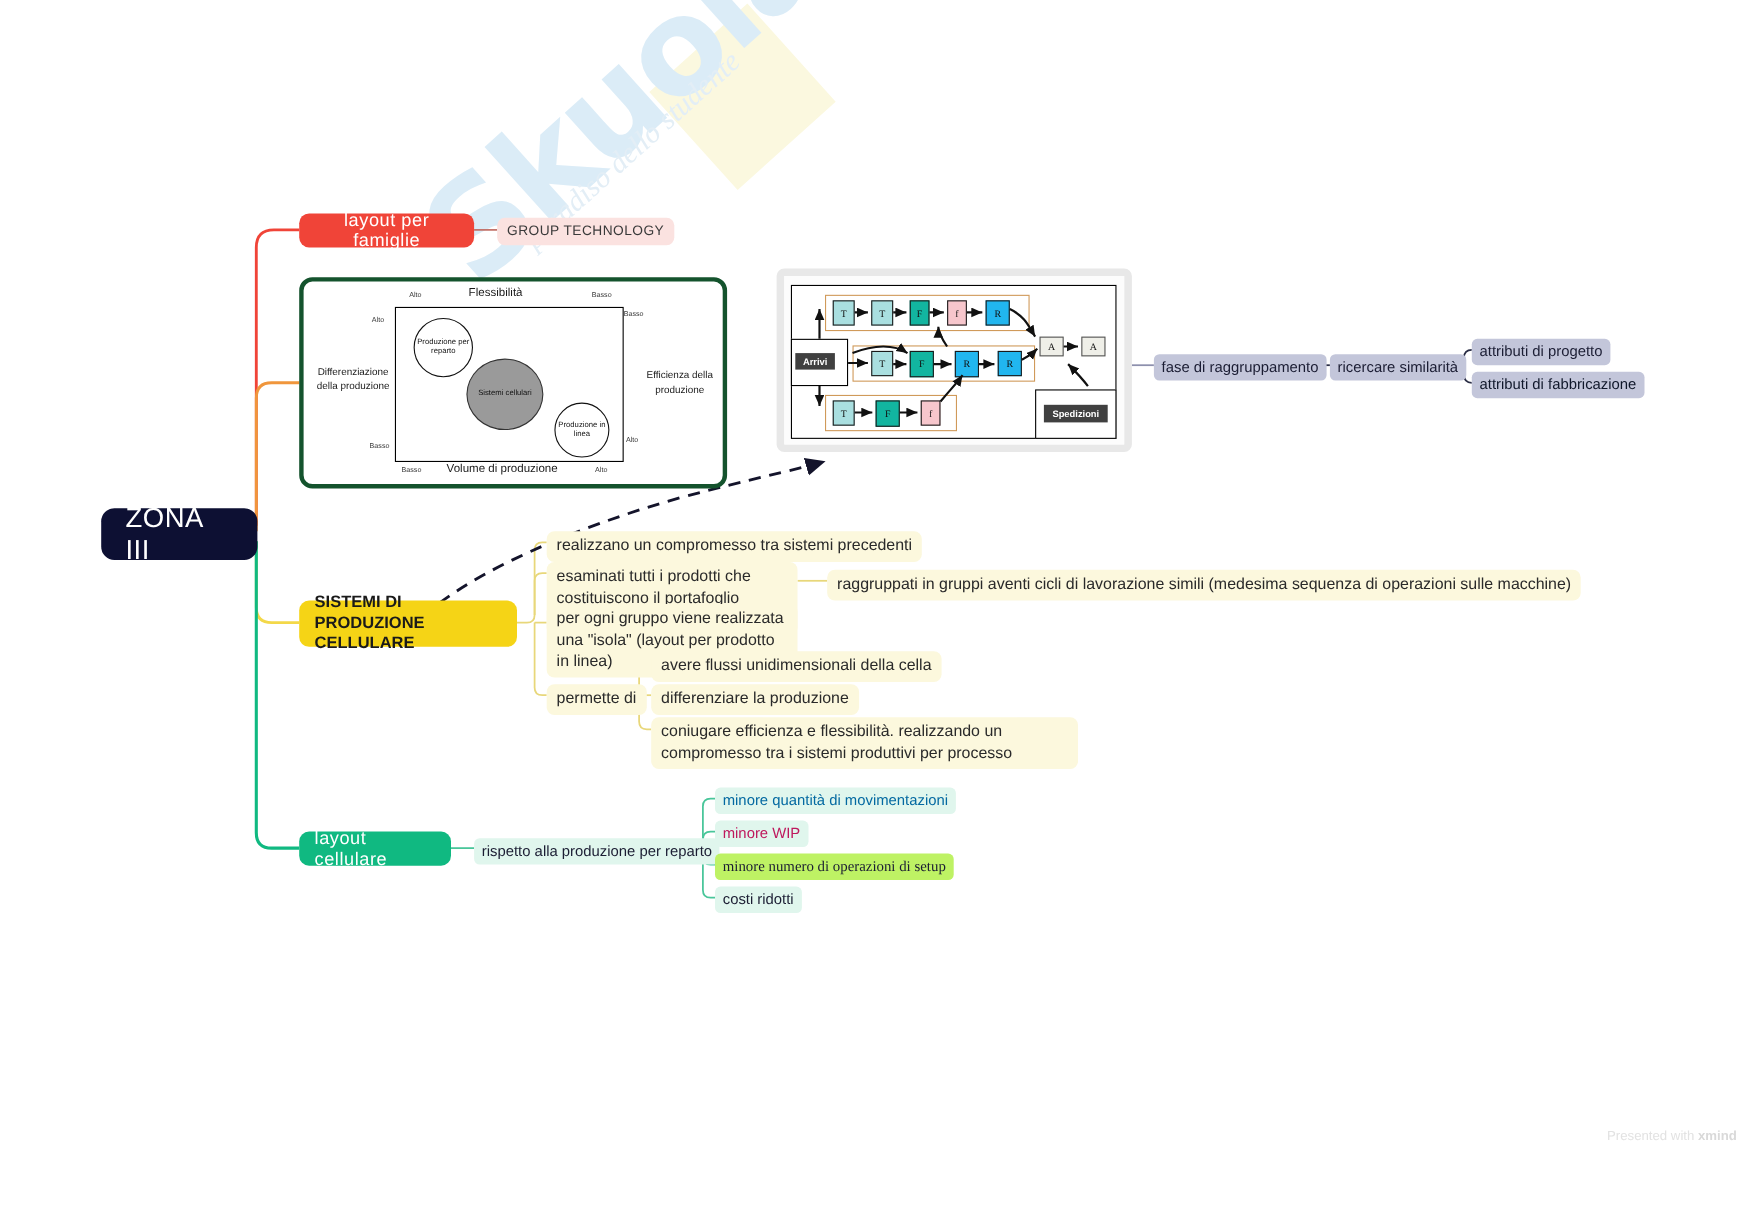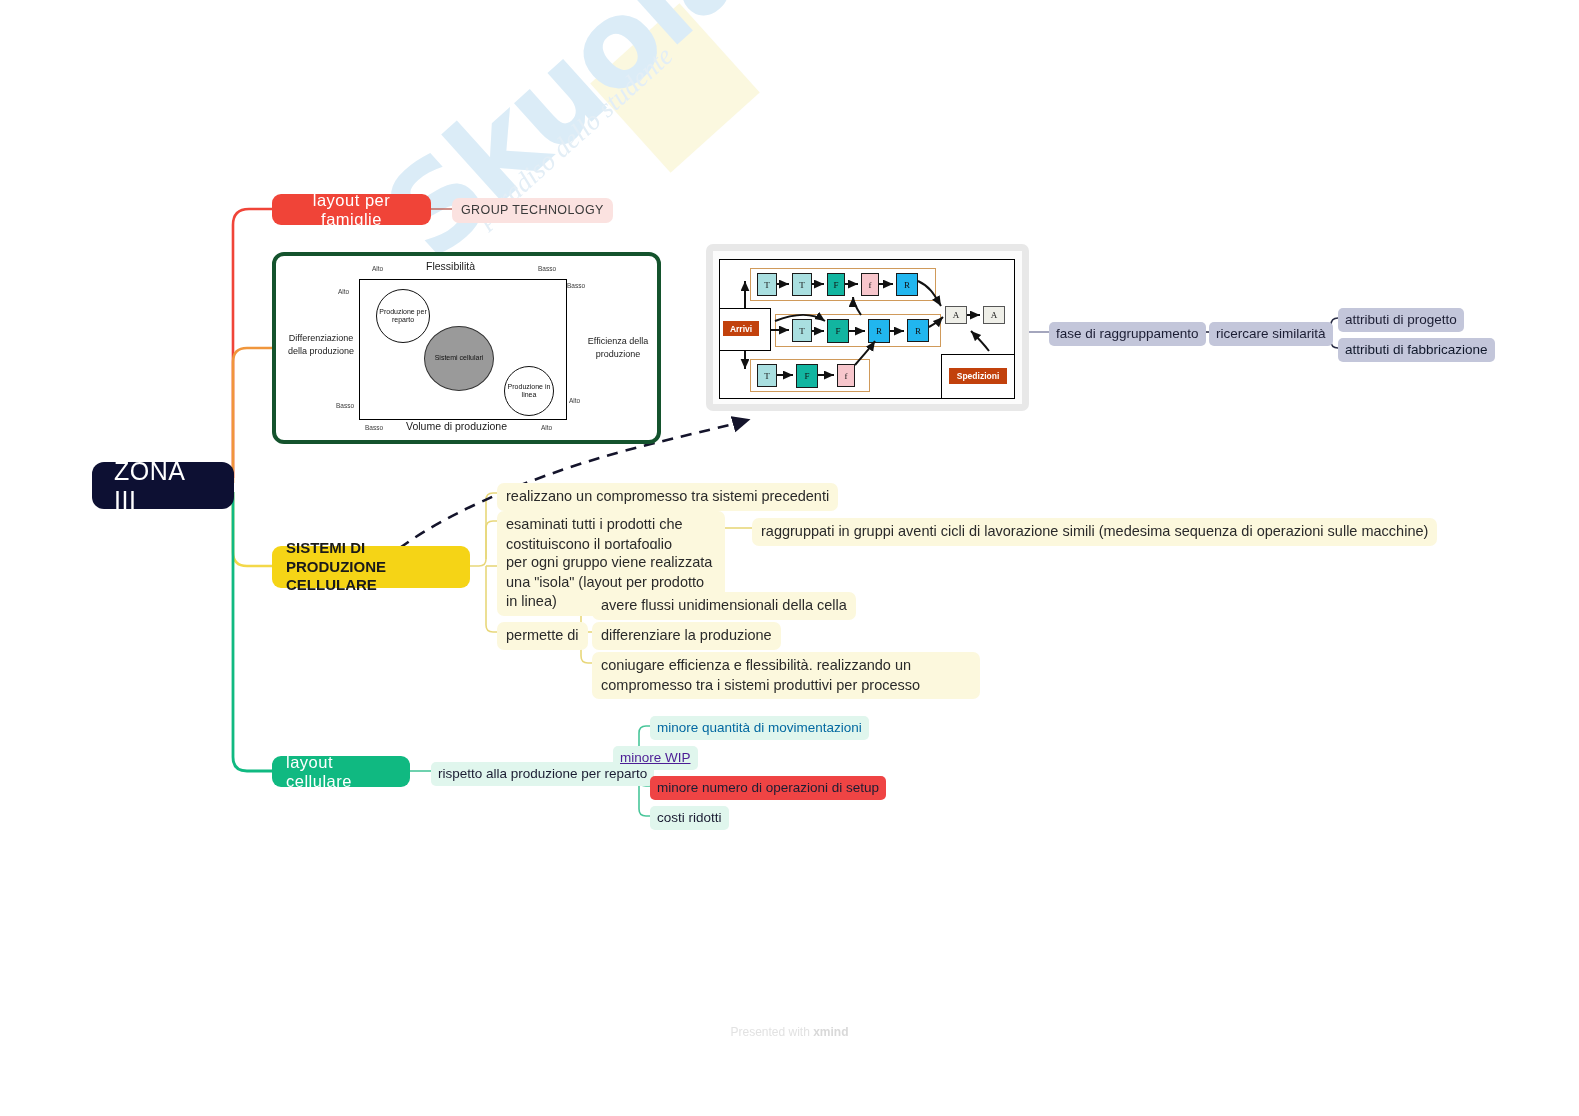--- a/index.html
+++ b/index.html
@@ -57,23 +57,23 @@
   .circ{position:absolute;border:1.5px solid #111;border-radius:50%;
         display:flex;align-items:center;justify-content:center;text-align:center;
         font-size:7px;line-height:1.15;color:#111;}
   .circ.grey{background:#9a9a9a;border-color:#333;}
   
   .cell{position:absolute;box-sizing:border-box;border:1px solid #1a1a1a;
         display:flex;align-items:center;justify-content:center;
         font-size:9px;color:#111;font-family:"Liberation Serif",serif;}
   .grp{position:absolute;box-sizing:border-box;border:1.4px solid #d09a5a;}
   .blackbox{position:absolute;box-sizing:border-box;border:1.6px solid #000;background:#fff;}
-  .redtag{position:absolute;background:#c2410c;color:#fff;font-size:8.5px;font-weight:700;
+  .redtag{position:absolute;background:#404040;color:#fff;font-size:8.5px;font-weight:700;
           display:flex;align-items:center;justify-content:center;font-family:"Liberation Sans",sans-serif;}
-  .footer{position:absolute;left:0;right:0;text-align:center;color:#e2e2e2;font-size:12px;}
+  .footer{position:absolute;left:0;right:0;text-align:right;color:#e2e2e2;font-size:12px;}
   .footer b{color:#d9d9d9;}
 </style>
 </head>
 <body>
 
 <div class="canvas">
 
   <div class="wm wm-patch"></div>
   <div class="wm wm-skuola">Skuola.net</div>
   <div class="wm wm-sub">paradiso dello studente</div>
@@ -277,24 +277,24 @@
     <span class="txt">layout cellulare</span>
   </div>
 
   <div class="node pill pill-sm" style="left:431px;top:762px;background:#e0f6ed;color:#1b1d33;">
     <span class="txt">rispetto alla produzione per reparto</span>
   </div>
 
   <div class="node pill pill-sm" style="left:650px;top:716px;background:#e0f6ed;color:#0369a1;">
     <span class="txt">minore quantità di movimentazioni</span>
   </div>
-  <div class="node pill pill-sm" style="left:613px;top:746px;background:#e0f6ed;color:#4c1d95;text-decoration:underline;">
+  <div class="node pill pill-sm" style="left:650px;top:746px;background:#e0f6ed;color:#be185d;">
     <span class="txt">minore WIP</span>
   </div>
-  <div class="node pill pill-sm" style="left:650px;top:776px;background:#ef4444;color:#1b1d33;">
+  <div class="node pill pill-sm" style="left:650px;top:776px;background:#bef264;color:#1b1d33;font-family:Liberation Serif, serif;">
     <span class="txt">minore numero di operazioni di setup</span>
   </div>
   <div class="node pill pill-sm" style="left:650px;top:806px;background:#e0f6ed;color:#1b1d33;">
     <span class="txt">costi ridotti</span>
   </div>
 
   <div class="footer" style="top:1025px;">
     <span>Presented with </span><b>xmind</b>
   </div>
 

